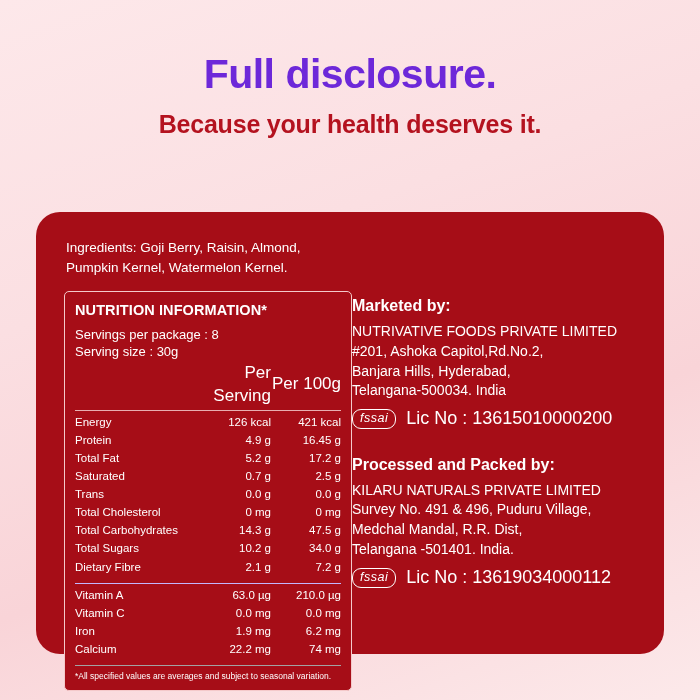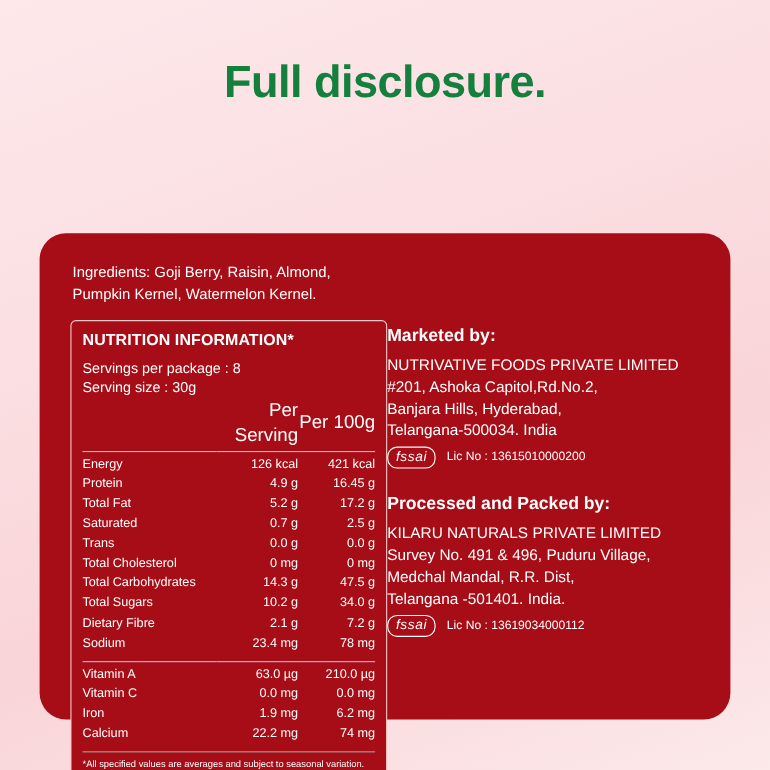--- a/index.html
+++ b/index.html
@@ -12,21 +12,21 @@
     font-family: "Liberation Sans", sans-serif;
     background: linear-gradient(160deg, #fde8ea 0%, #fbdfe2 35%, #f9d4d8 65%, #fce9ea 100%);
     position: relative;
   }
   .page {
     width: 700px; height: 700px;
     position: relative;
   }
   .headline {
     text-align: center;
-    color: #15803d;
+    color: #6d28d9;
     font-size: 41px;
     font-weight: bold;
     letter-spacing: -0.5px;
     padding-top: 52px;
     line-height: 1.1;
   }
   .subhead {
     text-align: center;
     color: #b4121f;
     font-size: 25px;
@@ -124,28 +124,29 @@
   .fssai-mark {
     display: inline-block;
     border: 1.3px solid #ffffff;
     border-radius: 9px;
     padding: 0px 7px 1px 7px;
     font-size: 12.5px;
     font-style: italic;
     letter-spacing: 0.5px;
     line-height: 1.35;
   }
-  .lic { font-size: 11px; }
+  .lic { font-size: 18px; }
 </style>
 </head>
 <body>
 
 <div class="page">
 
   <div class="headline">Full disclosure.</div>
+  <div class="subhead">Because your health deserves it.</div>
 
   <div class="card">
 
     <p class="ingredients">Ingredients: Goji Berry, Raisin, Almond, Pumpkin Kernel, Watermelon Kernel.</p>
 
     <div class="card-body">
 
       <div class="nutri">
         <h2>NUTRITION INFORMATION*</h2>
         <div class="meta">Servings per package : 8</div>
@@ -196,25 +197,20 @@
             </tr>
             <tr>
               <td class="col-name indent1">Total Sugars</td>
               <td class="col-val">10.2 g</td>
               <td class="col-val2">34.0 g</td>
             </tr>
             <tr>
               <td class="col-name">Dietary Fibre</td>
               <td class="col-val">2.1 g</td>
               <td class="col-val2">7.2 g</td>
-            </tr>
-            <tr>
-              <td class="col-name">Sodium</td>
-              <td class="col-val">23.4 mg</td>
-              <td class="col-val2">78 mg</td>
             </tr>
 
             <tr class="gap-row">
                 <td colspan="3"></td>
               </tr>
 
             <tr class="rule-top">
               <td class="col-name">Vitamin A</td>
               <td class="col-val">63.0 µg</td>
               <td class="col-val2">210.0 µg</td>

